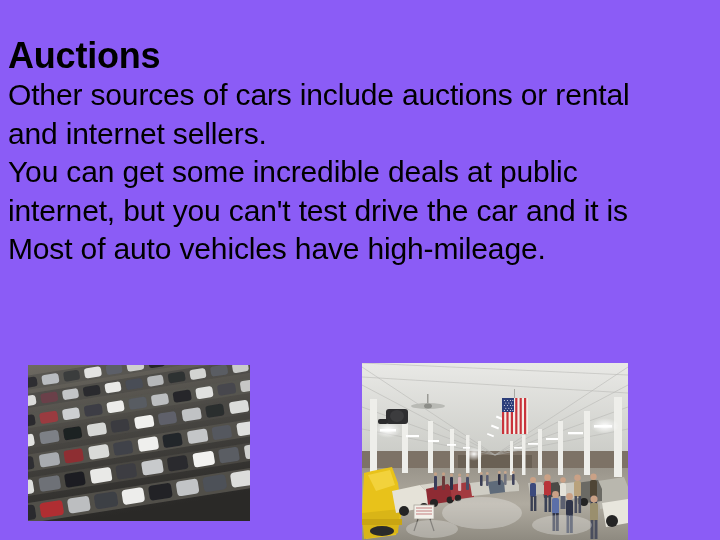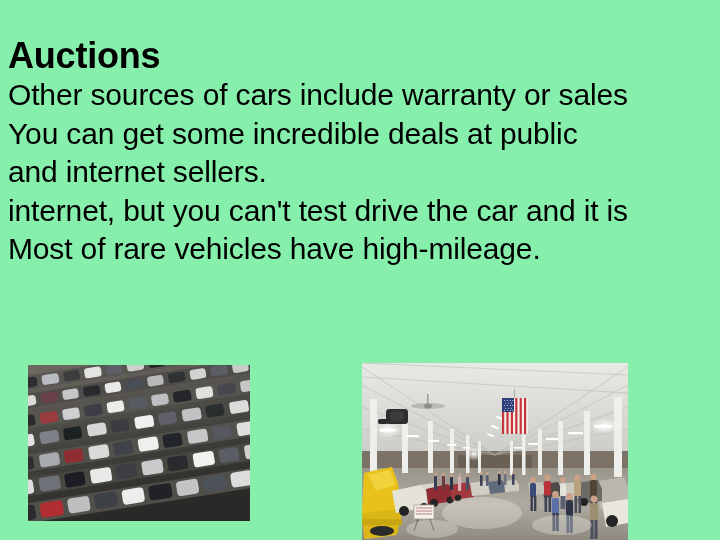--- a/index.html
+++ b/index.html
@@ -64,29 +64,29 @@
   }
   .photo svg {
     display: block;
     width: 100%;
     height: 100%;
   }
 </style>
 </head>
 <body>
 
-<div id="slide" style="background: #86efac;">
+<div id="slide" style="background: #8b5cf6;">
 
   <div id="text-block">
     <div id="slide-title">Auctions</div>
-    <div class="body-line">Other sources of cars include warranty or sales</div>
+    <div class="body-line">Other sources of cars include auctions or rental</div>
+    <div class="body-line">and internet sellers.</div>
     <div class="body-line">You can get some incredible deals at public</div>
-    <div class="body-line">and internet sellers.</div>
     <div class="body-line">internet, but you can't test drive the car and it is</div>
-    <div class="body-line">Most of rare vehicles have high-mileage.</div>
+    <div class="body-line">Most of auto vehicles have high-mileage.</div>
   </div>
 
   <div class="photo" id="photo-carlot">
     <svg viewBox="0 0 222 156" preserveAspectRatio="none" xmlns="http://www.w3.org/2000/svg">
       <defs>
         <linearGradient id="lotbg" x1="0" y1="0" x2="0.25" y2="1">
           <stop offset="0%" stop-color="#6e6a62"></stop>
           <stop offset="45%" stop-color="#4a4844"></stop>
           <stop offset="100%" stop-color="#2a2927"></stop>
         </linearGradient>

